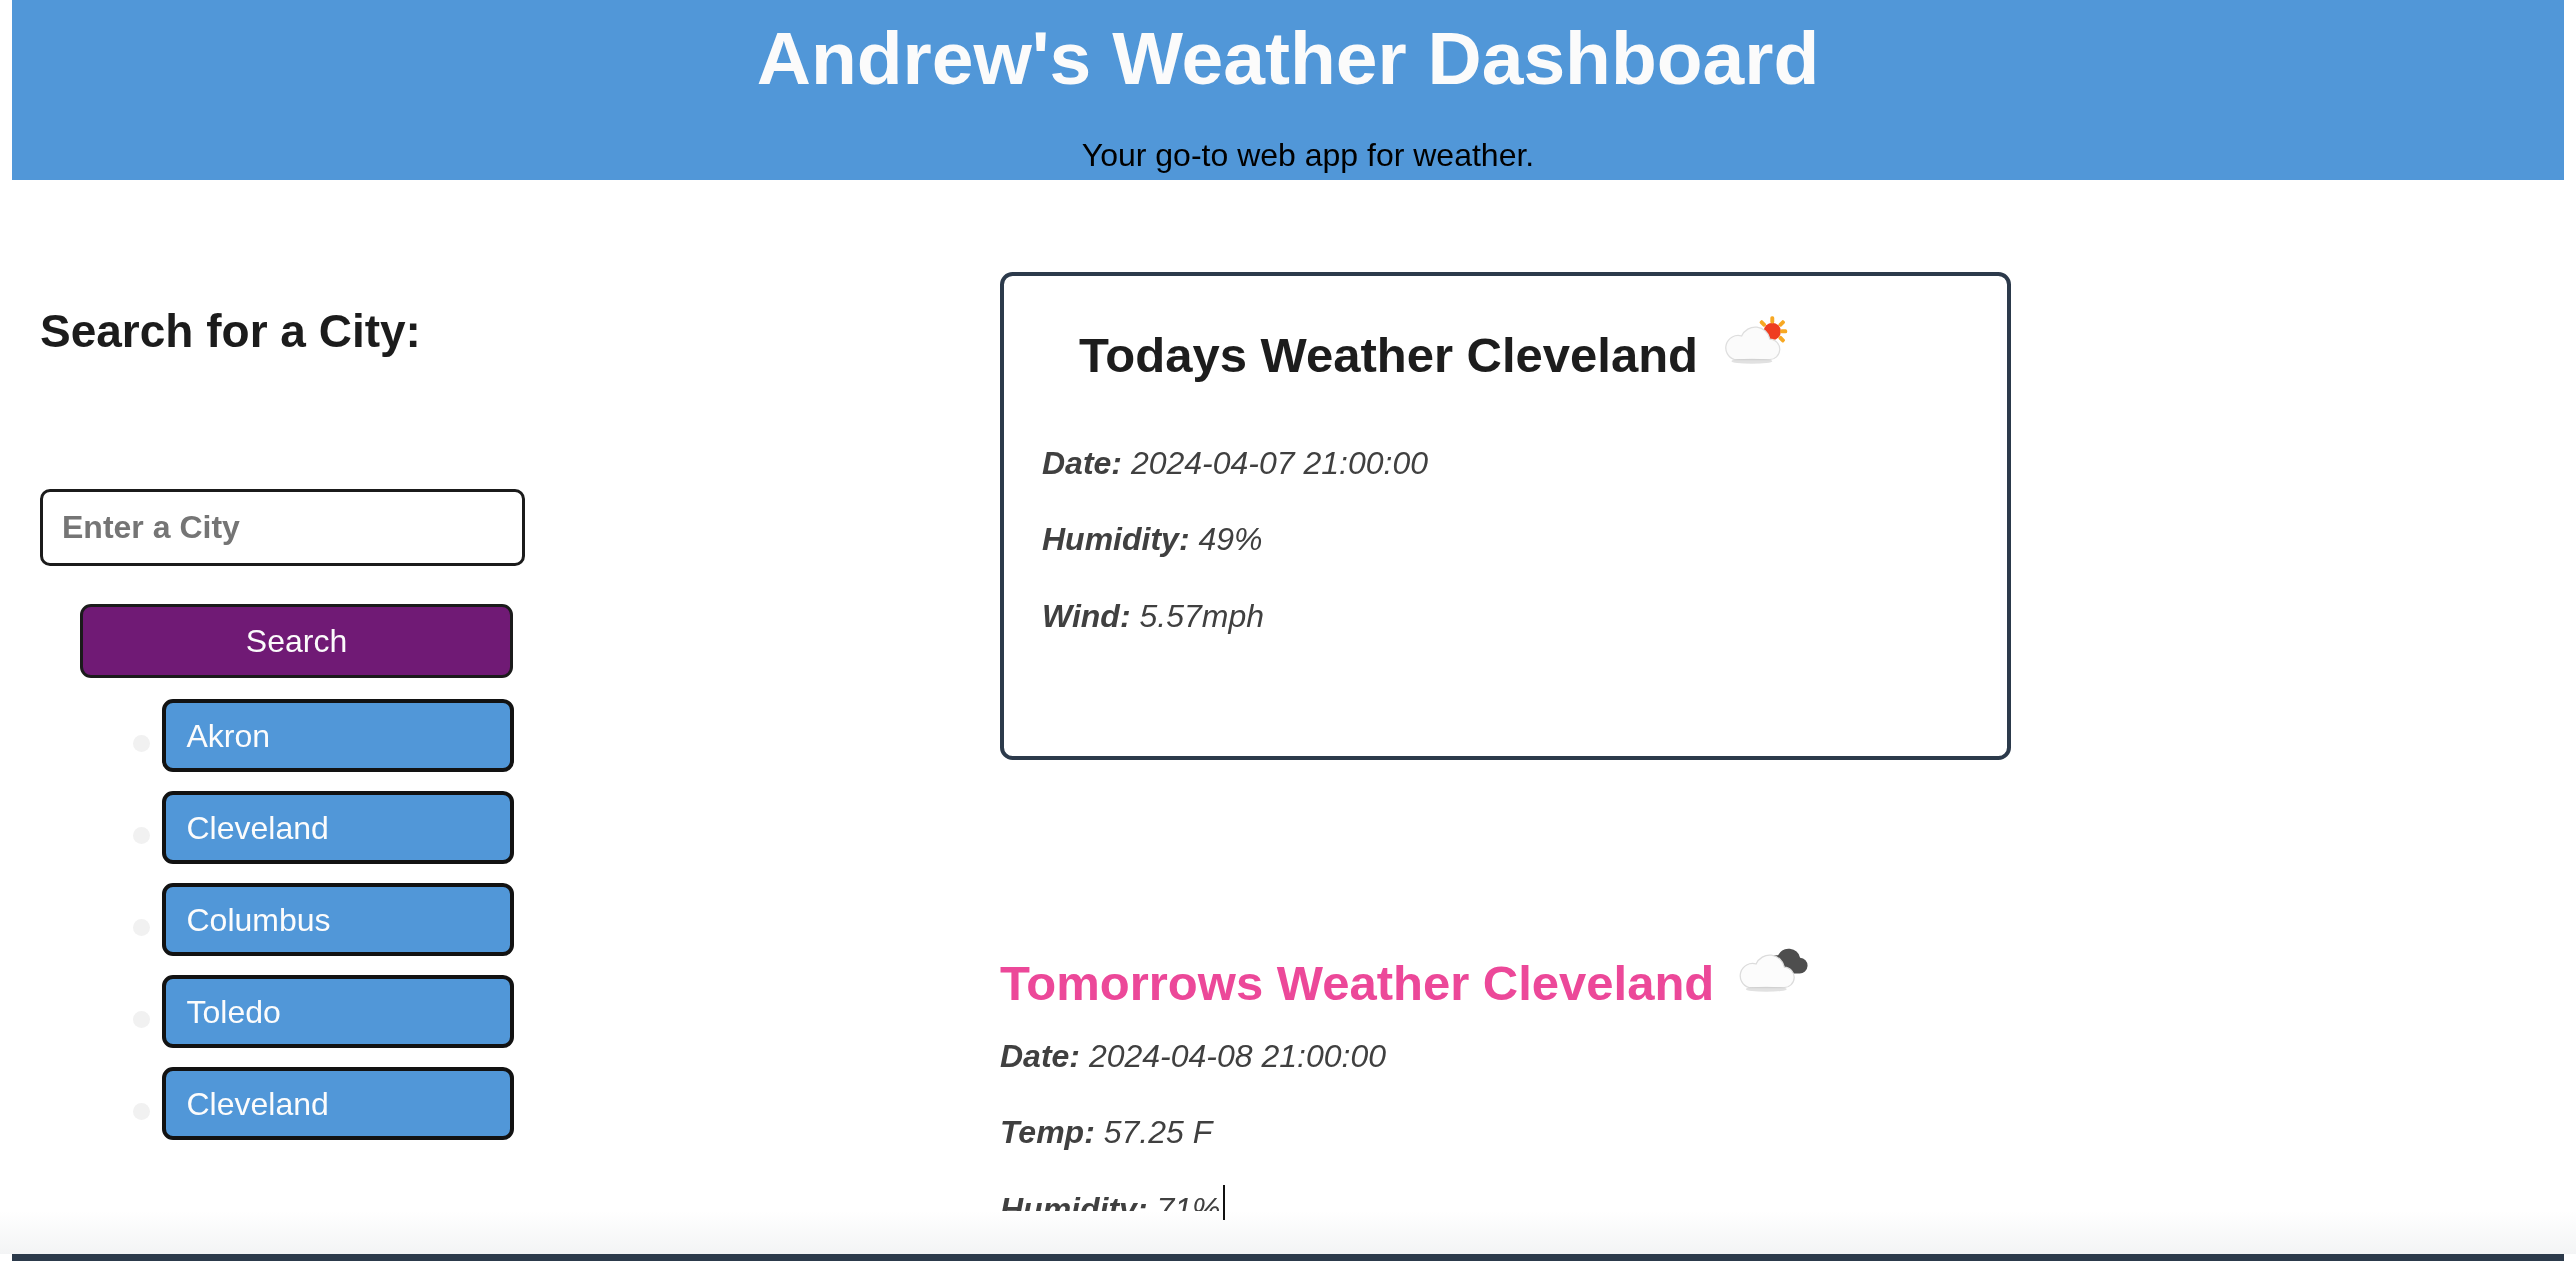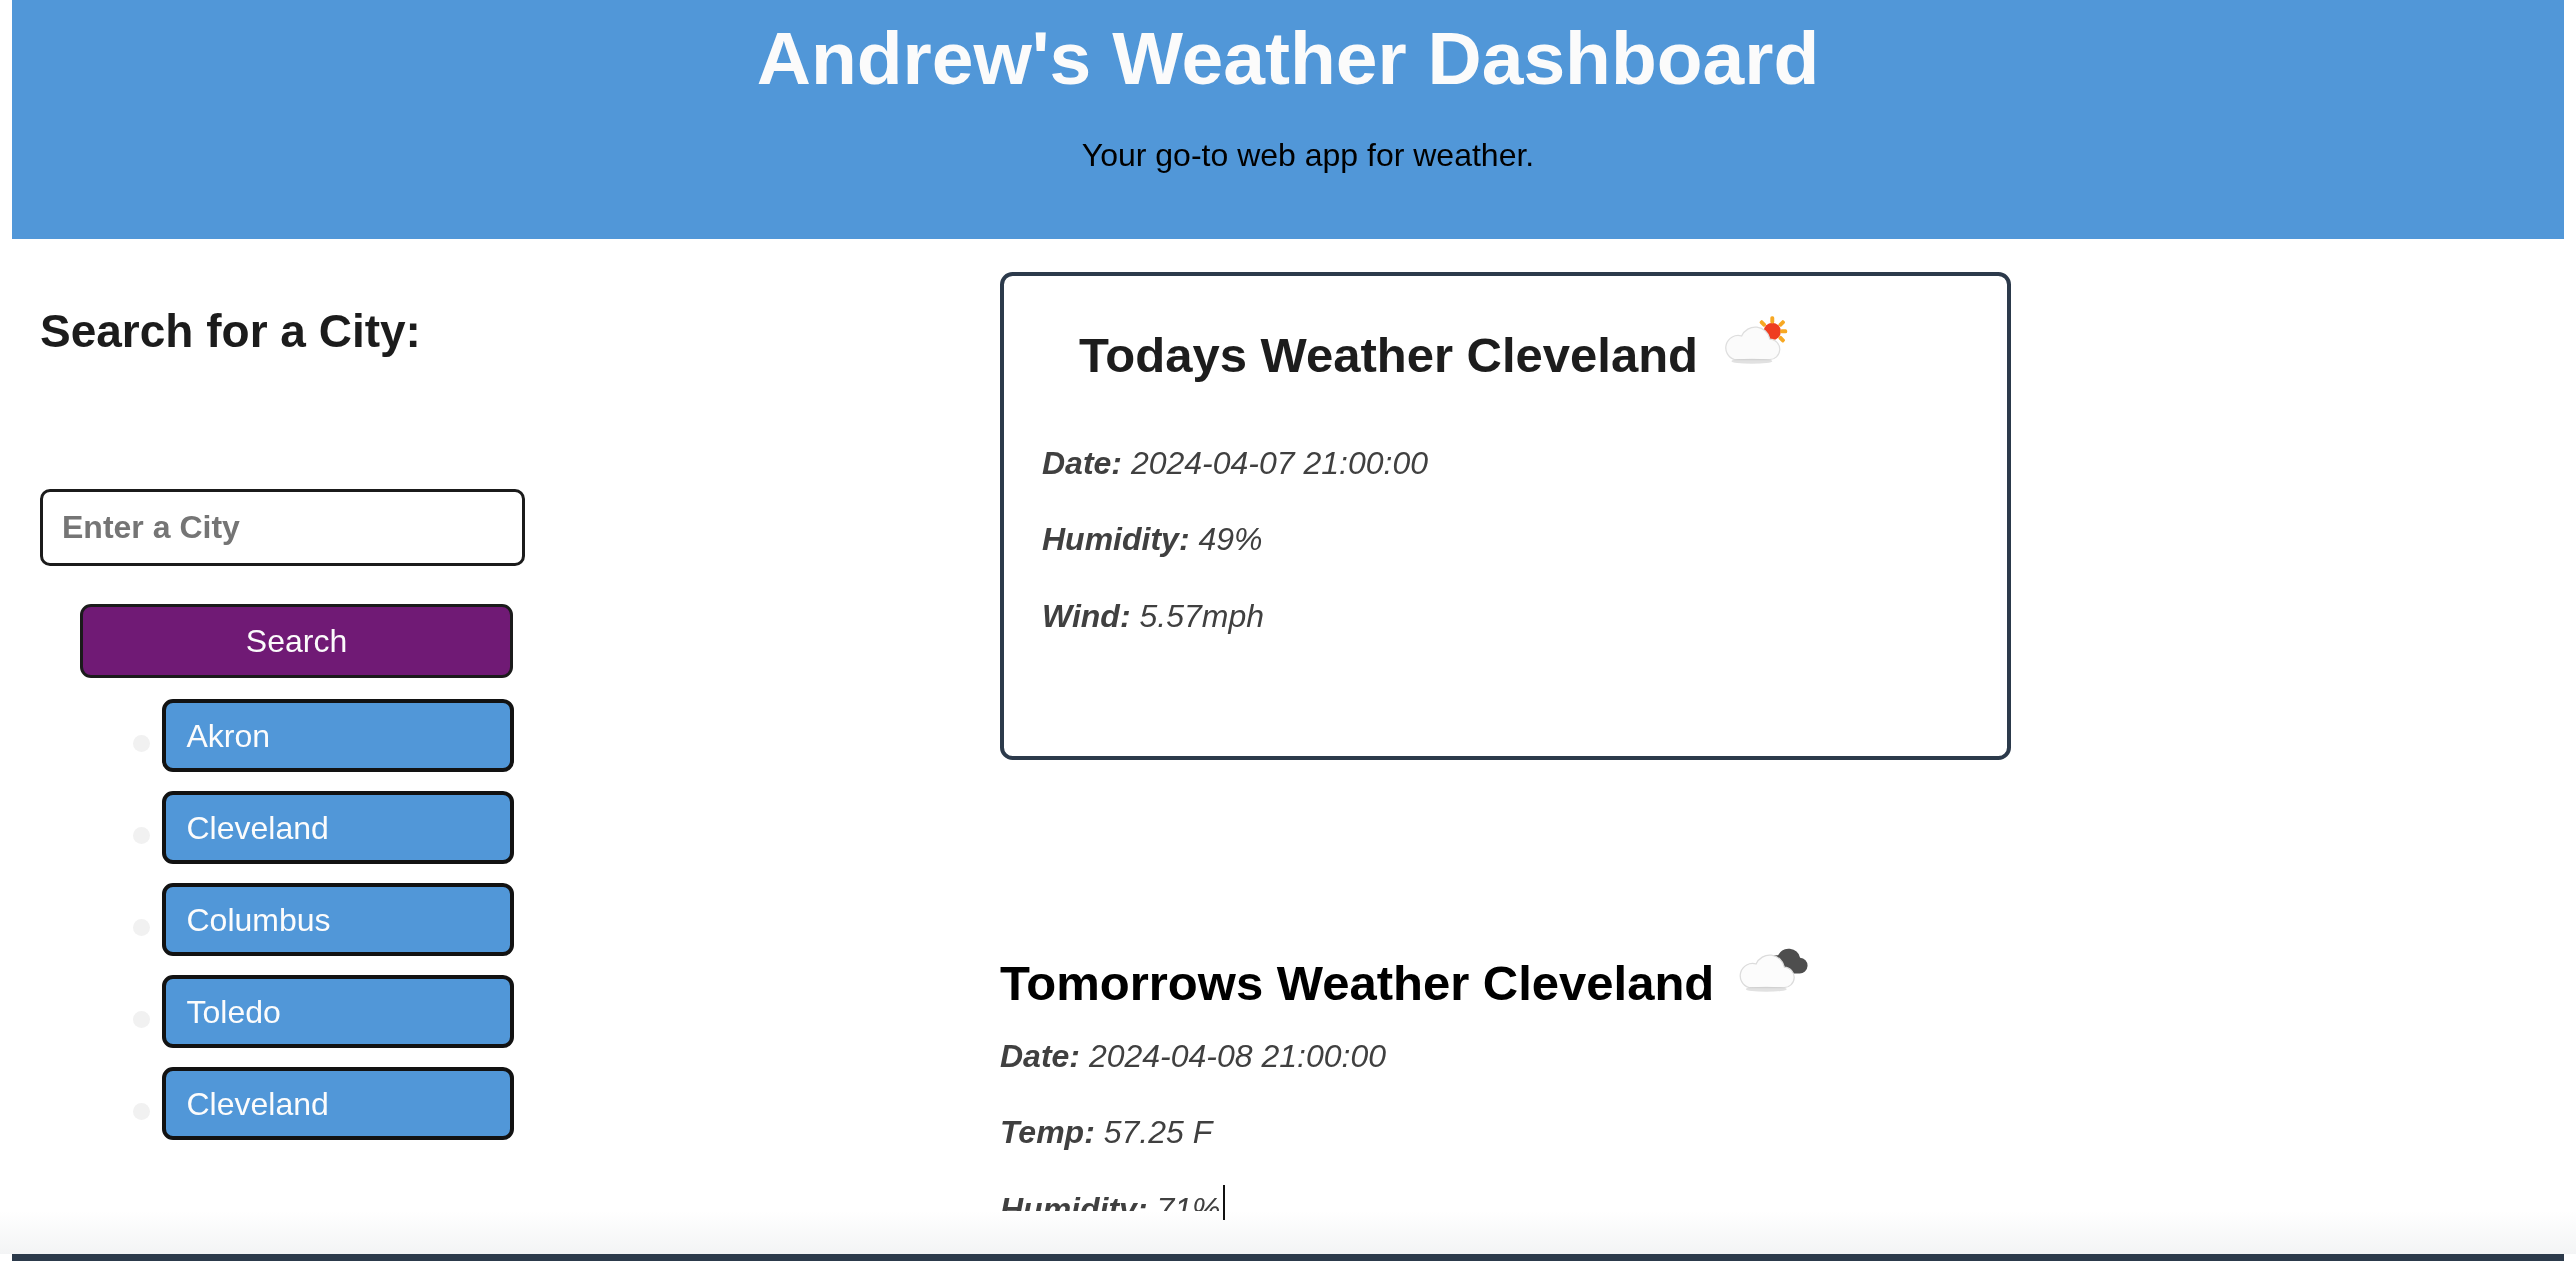--- a/index.html
+++ b/index.html
@@ -24,21 +24,21 @@
     width: 2576px;
     height: 1261px;
   }
 
   
   .jumbotron {
     position: absolute;
     left: 12px;
     top: 0;
     width: 2552px;
-    height: 239px;
+    height: 180px;
     background: #5197d8;
     box-sizing: border-box;
   }
   .jumbotron-title {
     position: absolute;
     left: 0;
     top: 17.4px;
     width: 100%;
     text-align: center;
     font-size: 75px;
@@ -210,21 +210,21 @@
     position: absolute;
     left: 0;
     top: 703px;
     display: flex;
     align-items: center;
     gap: 19px;
   }
   .tomorrow-title {
     font-size: 49px;
     font-weight: bold;
-    color: #000000;
+    color: #ec4899;
     line-height: 1.15;
     white-space: nowrap;
   }
 
   .weather-icon {
     display: inline-block;
     width: 76px;
     height: 55px;
     position: relative;
     flex: 0 0 auto;

